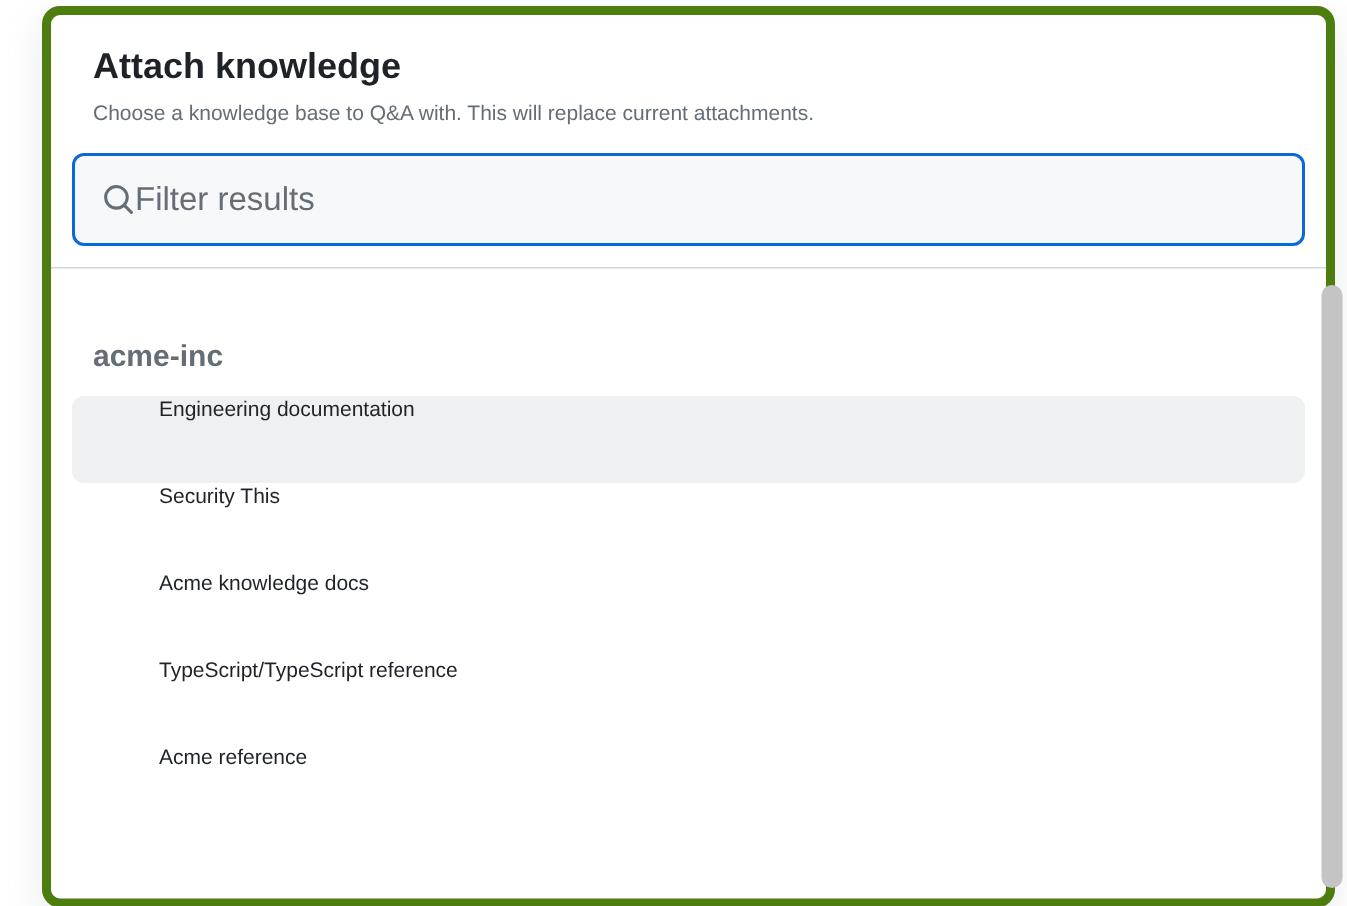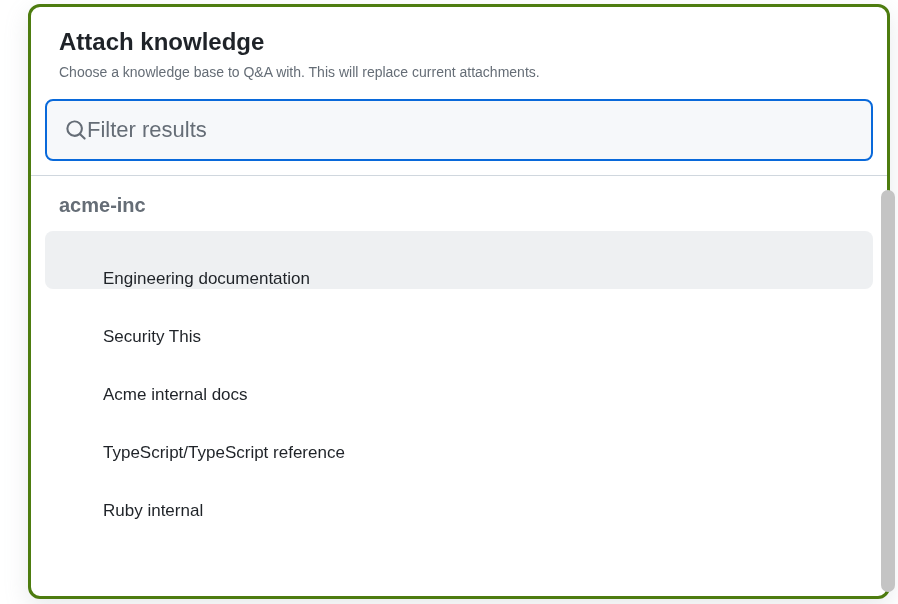--- a/index.html
+++ b/index.html
@@ -13,21 +13,21 @@
       width: 898px;
       height: 604px;
       overflow: hidden;
     }
     .dialog {
       position: absolute;
       top: 4px;
       left: 28px;
       width: 862px;
       background: #ffffff;
-      border: 3px solid #4d7c0f;
+      border: 6px solid #4d7c0f;
       border-radius: 12px;
       box-shadow: 0 8px 24px rgba(140,149,159,0.2);
       overflow: hidden;
     }
     .dialog-header {
       padding: 20px 28px 16px 28px;
     }
     .dialog-title {
       font-size: 24px;
       font-weight: 600;
@@ -80,27 +80,28 @@
       overflow-y: auto;
     }
     .results {
       padding: 18px 14px 14px 14px;
     }
     .group-label {
       font-size: 20px;
       font-weight: 600;
       color: #656d76;
       padding: 0 14px 14px 14px;
+      margin-top: 30px;
     }
     .kb-item {
       display: flex;
-      align-items: flex-end;
+      align-items: flex-start;
       height: 58px;
       padding: 0 18px 0 58px;
-      font-size: 17px;
+      font-size: 14px;
       color: #1f2328;
       border-radius: 8px;
       cursor: pointer;
     }
     .kb-item.selected {
       background: #eef0f2;
     }
     
     .fake-scrollbar-track {
       position: absolute;
@@ -147,27 +148,27 @@
     <div class="results">
       <div class="group-label">acme-inc</div>
 
       <div class="kb-item selected">
         <span>Engineering documentation</span>
       </div>
       <div class="kb-item">
         <span>Security This</span>
       </div>
       <div class="kb-item">
-        <span>Acme internal docs</span>
+        <span>Acme knowledge docs</span>
       </div>
       <div class="kb-item">
         <span>TypeScript/TypeScript reference</span>
       </div>
       <div class="kb-item">
-        <span>Ruby internal</span>
+        <span>Acme reference</span>
       </div>
     </div>
   </div>
 
 </div>
 
 <div class="fake-scrollbar-track">
   <div class="fake-scrollbar-thumb"></div>
 </div>
 

